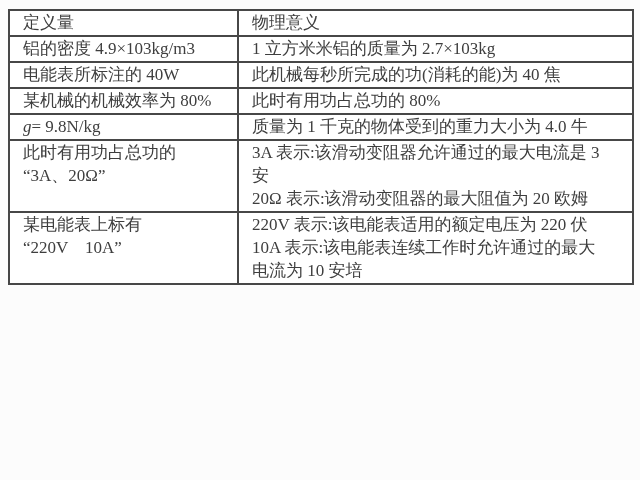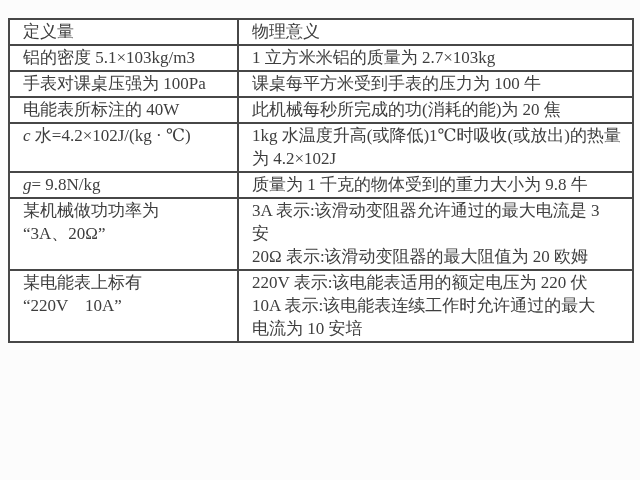--- a/index.html
+++ b/index.html
@@ -5,21 +5,21 @@
   html, body {
     margin: 0;
     padding: 0;
     background: #fcfcfc;
     font-family: "Liberation Serif", "DejaVu Serif", serif;
   }
   .page {
     width: 640px;
     height: 480px;
     box-sizing: border-box;
-    padding: 18px 8px 10px 8px;
+    padding: 9px 8px 10px 8px;
     background: #fcfcfc;
   }
   table.phys {
     width: 624px;
     border-collapse: collapse;
     background: #ffffff;
     table-layout: fixed;
   }
   table.phys col.c-term { width: 229px; }
   table.phys col.c-meaning { width: 395px; }
@@ -54,41 +54,37 @@
       <col class="c-meaning">
     </colgroup>
     <thead>
       <tr>
         <th class="h-term">定义量</th>
         <th class="h-meaning">物理意义</th>
       </tr>
     </thead>
     <tbody id="tbody">
         <tr>
-          <td class="term">铝的密度 5.1×103kg/m3</td>
+          <td class="term">铝的密度 4.9×103kg/m3</td>
           <td class="meaning">1 立方米米铝的质量为 2.7×103kg</td>
         </tr>
         <tr>
-          <td class="term">手表对课桌压强为 100Pa</td>
-          <td class="meaning">课桌每平方米受到手表的压力为 100 牛</td>
+          <td class="term">电能表所标注的 40W</td>
+          <td class="meaning">此机械每秒所完成的功(消耗的能)为 40 焦</td>
         </tr>
         <tr>
-          <td class="term">电能表所标注的 40W</td>
-          <td class="meaning">此机械每秒所完成的功(消耗的能)为 20 焦</td>
-        </tr>
-        <tr>
-          <td class="term"><i>c</i><span> 水=4.2×102J/(kg · ℃)</span></td>
-          <td class="meaning">1kg 水温度升高(或降低)1℃时吸收(或放出)的热量为 4.2×102J</td>
+          <td class="term">某机械的机械效率为 80%</td>
+          <td class="meaning">此时有用功占总功的 80%</td>
         </tr>
         <tr>
           <td class="term"><i>g</i><span>= 9.8N/kg</span></td>
-          <td class="meaning">质量为 1 千克的物体受到的重力大小为 9.8 牛</td>
+          <td class="meaning">质量为 1 千克的物体受到的重力大小为 4.0 牛</td>
         </tr>
         <tr>
-          <td class="term">某机械做功功率为
+          <td class="term">此时有用功占总功的
 “3A、20Ω”</td>
           <td class="meaning">3A 表示:该滑动变阻器允许通过的最大电流是 3
 安
 20Ω 表示:该滑动变阻器的最大阻值为 20 欧姆</td>
         </tr>
         <tr>
           <td class="term">某电能表上标有
 “220V　10A”</td>
           <td class="meaning">220V 表示:该电能表适用的额定电压为 220 伏
 10A 表示:该电能表连续工作时允许通过的最大

